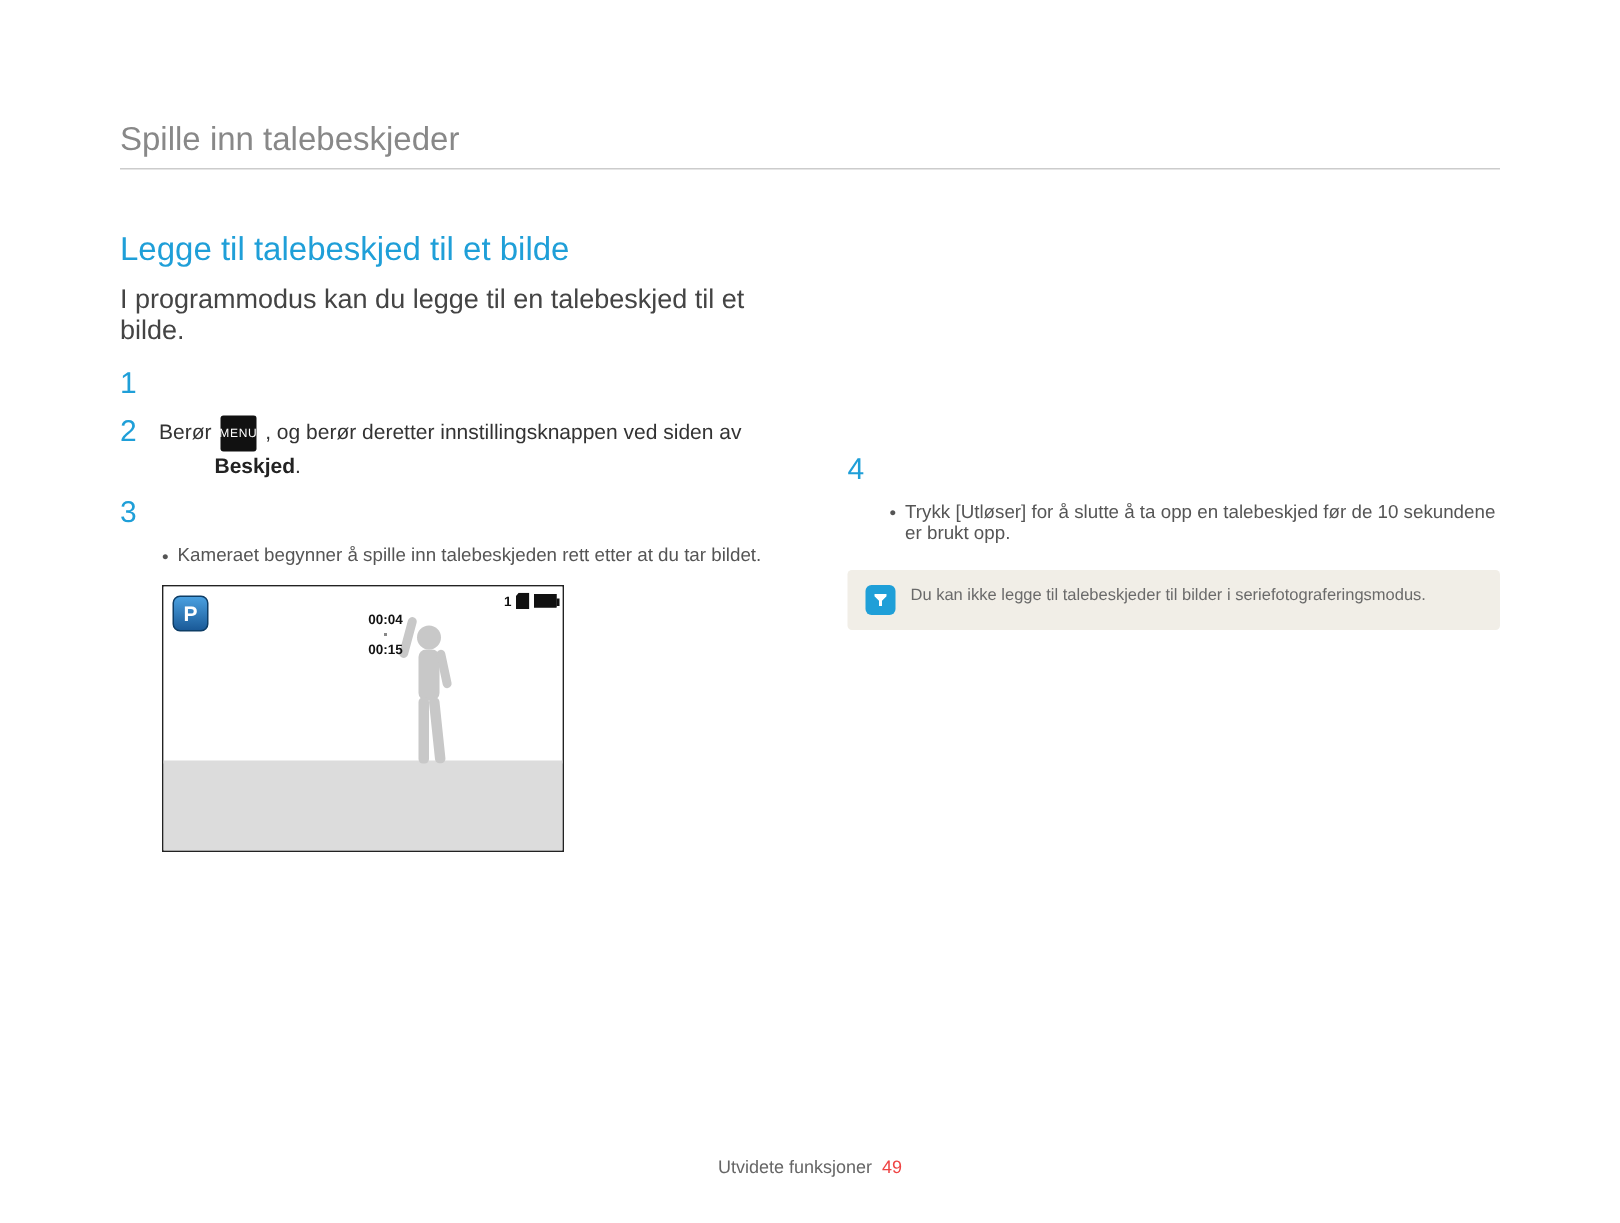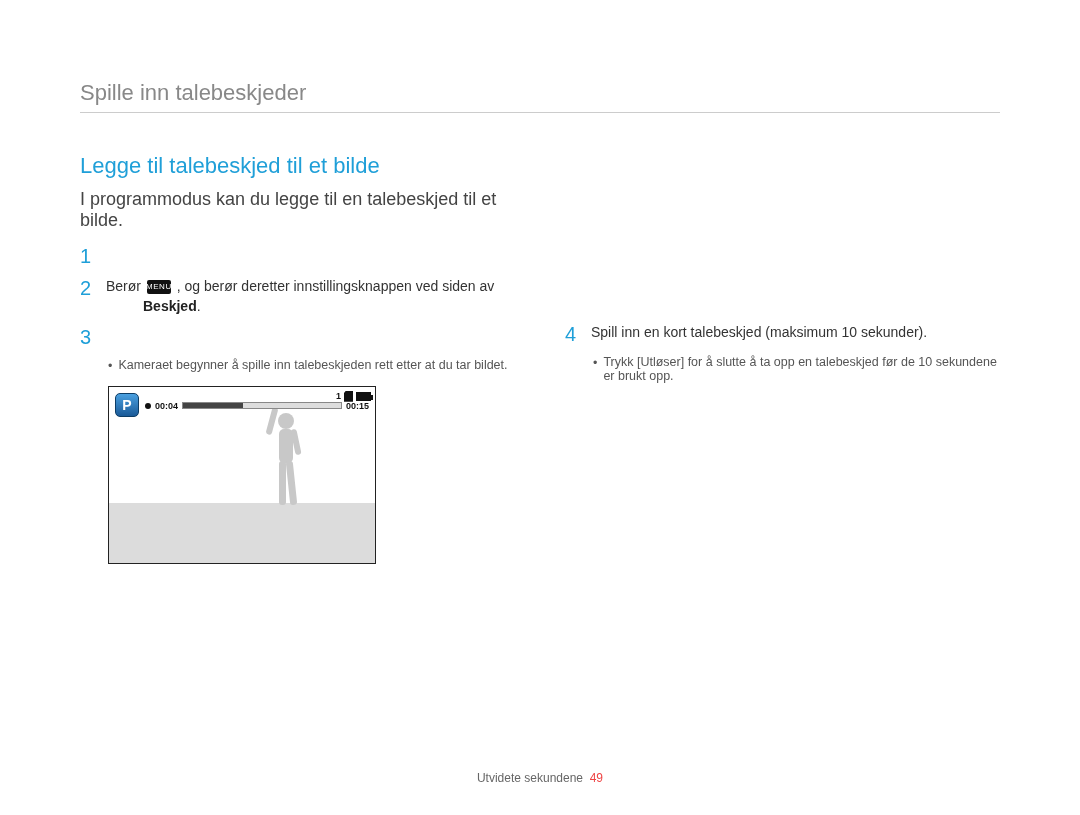--- a/index.html
+++ b/index.html
@@ -79,21 +79,21 @@
     width: 17px; height: 17px;
     border-radius: 50%;
     background: radial-gradient(circle at 35% 30%, #4aa0e0, #185a90);
     color: #fff;
     font-size: 11px;
     font-weight: bold;
     line-height: 17px;
     text-align:center;
   }
   .menu-icon {
-    width: 24px; height: 14px;
+    width: 24px; height: 24px;
     background: #111;
     color: #fff;
     font-size: 8px;
     line-height: 14px;
     text-align:center;
     border-radius: 2px;
     letter-spacing: 0.5px;
   }
   
   .preview {
@@ -115,21 +115,21 @@
     position:absolute; top:6px; left:6px;
     width:24px; height:24px; border-radius:5px;
     background: linear-gradient(#4aa0e0,#1a5a98);
     color:#fff; font-weight:bold; font-size:14px;
     display:flex; align-items:center; justify-content:center;
     border:1px solid #0d3d66;
   }
   .preview .rec-row {
     position:absolute; top:13px; left:36px; right:6px; height:12px;
     display:flex; align-items:center; gap:4px;
-    font-size:9px; color:#111; font-weight:bold;
+    font-size:9px; color:#111; font-weight:bold;flex-direction:column;
   }
   .preview .rec-dot { width:6px; height:6px; border-radius:50%; background:#111; }
   .preview .bar {
     flex:1; height:7px; background:#ddd; border:1px solid #888; position:relative;
   }
   .preview .bar-fill { position:absolute; left:0; top:0; bottom:0; width:38%; background:#444;}
   .preview .top-right {
     position:absolute; top:4px; right:4px; display:flex; align-items:center; gap:3px;
     font-size:9px; color:#111; font-weight:bold;
   }
@@ -223,28 +223,35 @@
           <span class="sd-icon"></span>
           <span class="battery-icon"></span>
         </div>
       </div>
     </div>
 
     <div class="col">
 
       <div class="step">
         <div class="step-num">4</div>
-        <div class="step-body">Spill inn en kort talebeskjed (maksimum 10 sekunder).</div>
       </div>
       <div class="sub-bullet">
         <span class="dot">•</span>
         <span>
           <span>Trykk [</span><span class="bold">Utløser</span><span>] for å slutte å ta opp en talebeskjed før de 10 sekundene er brukt opp.</span>
         </span>
       </div>
 
+      <div class="note-box">
+        <div class="note-icon">
+          <svg width="12" height="12" viewBox="0 0 24 24">
+              <path fill="#fff" d="M4 4h16v3l-6 6v7h-4v-7L4 7z"></path>
+            </svg>
+        </div>
+        <div class="note-text">Du kan ikke legge til talebeskjeder til bilder i seriefotograferingsmodus.</div>
+      </div>
     </div>
   </div>
 </div>
 
 <div class="footer">
-  <span>Utvidete sekundene</span>&nbsp;&nbsp;<span class="pg">49</span>
+  <span>Utvidete funksjoner</span>&nbsp;&nbsp;<span class="pg">49</span>
 </div>
 
 </body></html>

